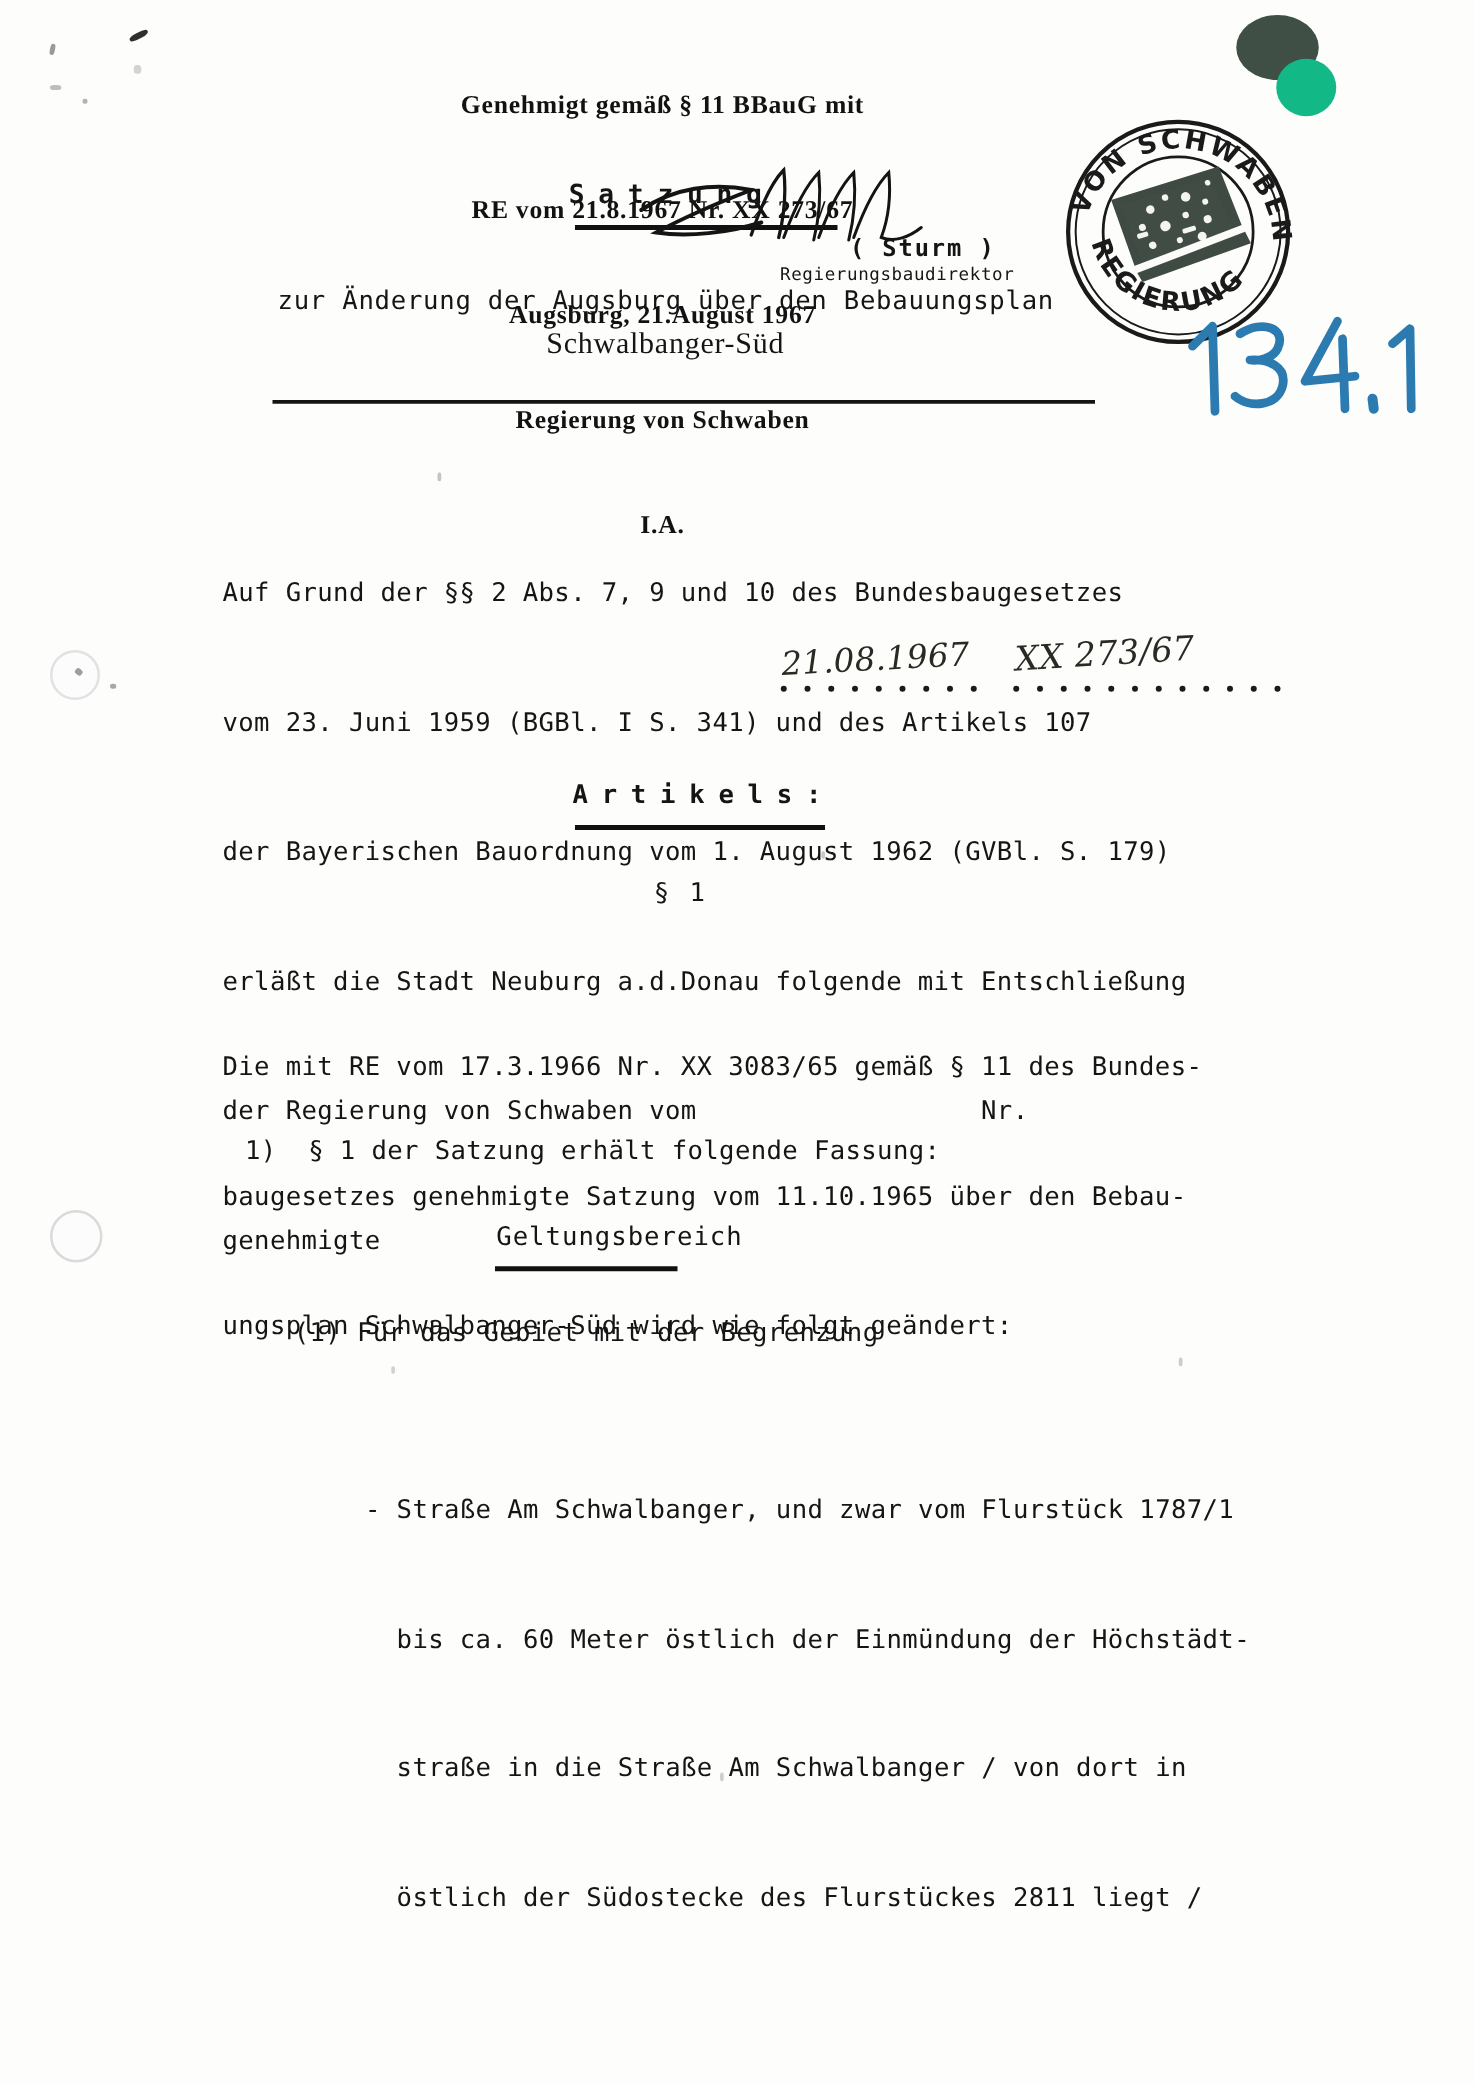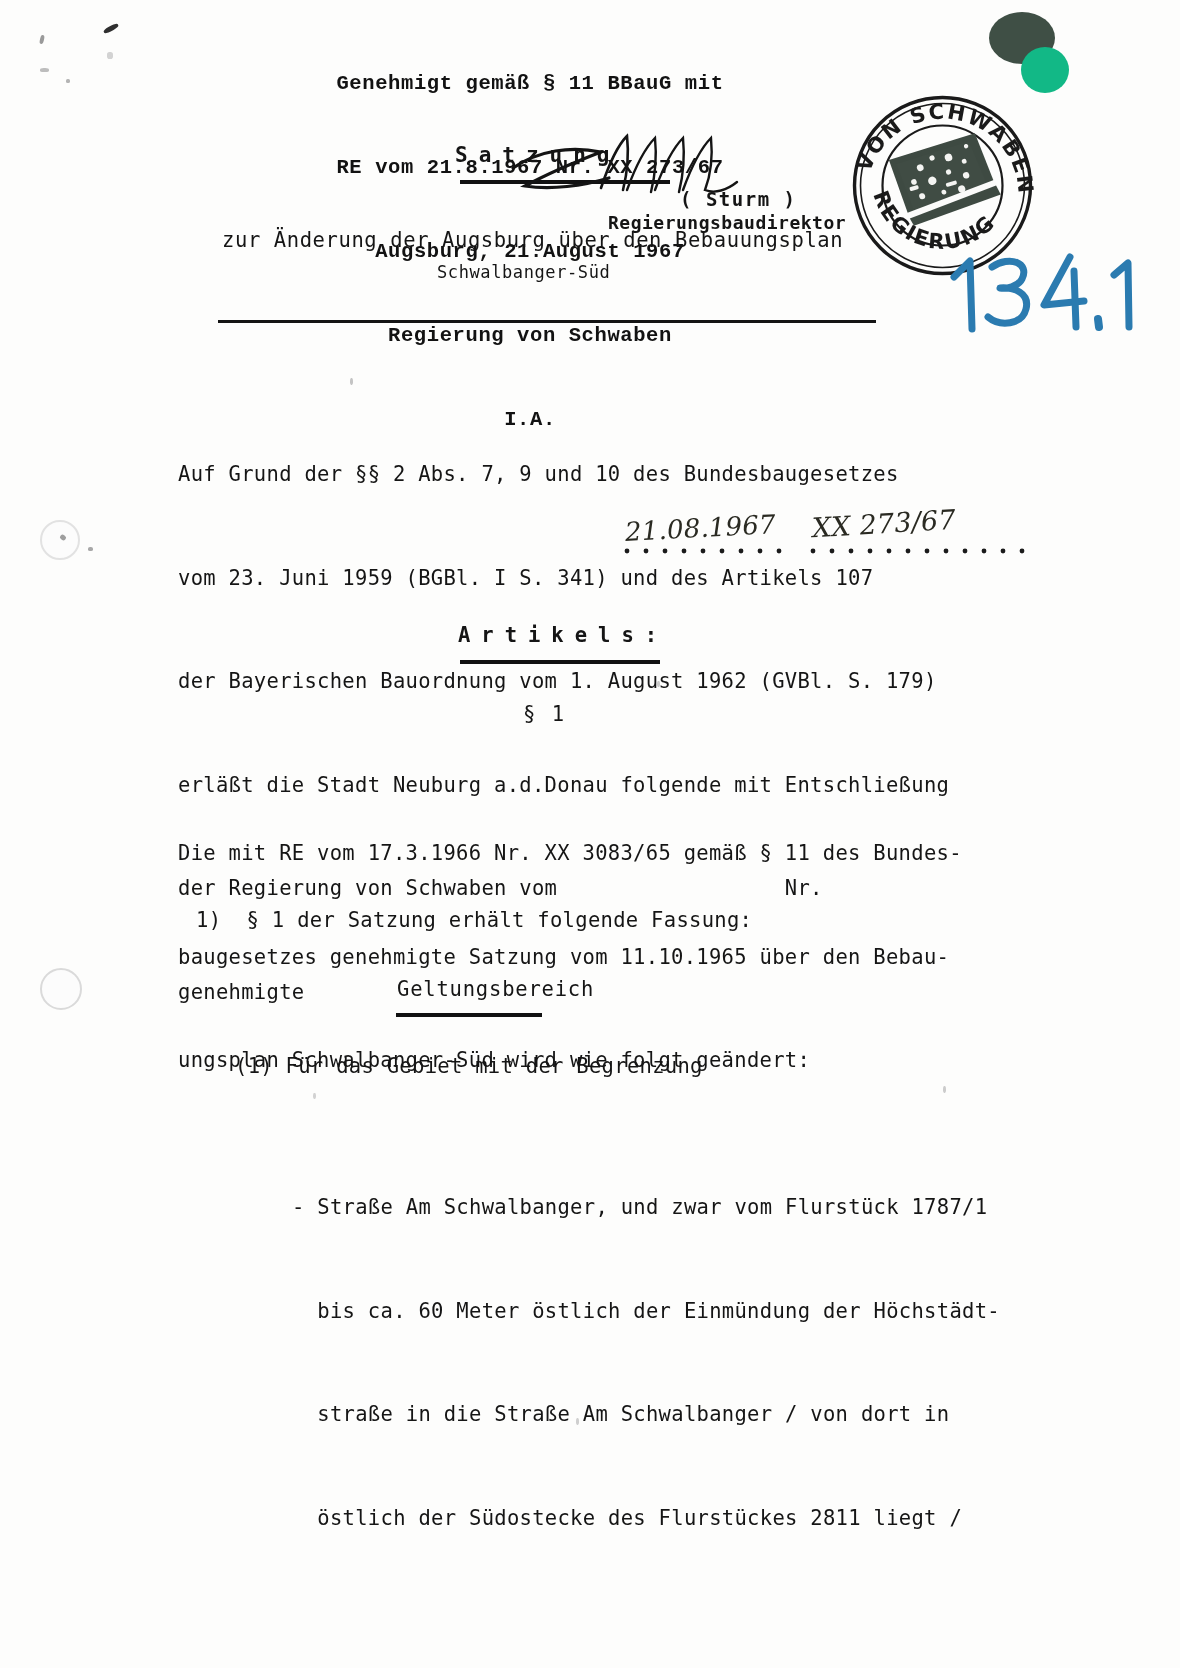--- a/index.html
+++ b/index.html
@@ -17,50 +17,50 @@
     font-family:"DejaVu Sans Mono","Liberation Mono",monospace;
     white-space:pre;
     color:#151515;
     letter-spacing:0.2px;
   }
 
   
   #header-block{
     position:absolute;left:0;top:14px;width:1020px;text-align:center;
     font-size:20.5px;line-height:28px;font-weight:bold;
-    font-family:Liberation Mono, monospace;
+    font-family:Liberation Serif, serif;
     white-space:pre;
     letter-spacing:0.6px;
   }
   #header-block div{padding-left:40px;}
 
   
   #doc-title{
     position:absolute;left:455px;top:143px;
     font-size:21px;font-weight:bold;letter-spacing:11px;
   }
   #title-rule{
     position:absolute;left:460px;top:180px;width:210px;height:4px;background:#111;
   }
   #subtitle-1{
     position:absolute;left:222px;top:228px;font-size:20.5px;letter-spacing:0.6px;
   }
   #subtitle-2{
-    position:absolute;left:437px;top:262px;font-size:17px;letter-spacing:0.6px;
+    position:absolute;left:437px;top:262px;font-size:24px;letter-spacing:0.6px;font-family:Liberation Serif, serif;
   }
   #header-rule{
     position:absolute;left:218px;top:320px;width:658px;height:3px;background:#141414;
   }
 
   
   #signature-name{
     position:absolute;left:680px;top:188px;font-size:19px;font-weight:bold;letter-spacing:1.5px;
   }
   #signature-role{
-    position:absolute;left:608px;top:212px;font-size:18px;font-weight:bold;letter-spacing:0.5px;
+    position:absolute;left:624px;top:212px;font-size:14px;font-weight:normal;letter-spacing:0.5px;
   }
   #signature-mark{position:absolute;left:505px;top:128px;}
 
   
   #official-stamp{position:absolute;left:845px;top:88px;width:195px;height:195px;}
 
   
   #ink-blot{position:absolute;left:985px;top:12px;width:95px;height:85px;}
 
   

